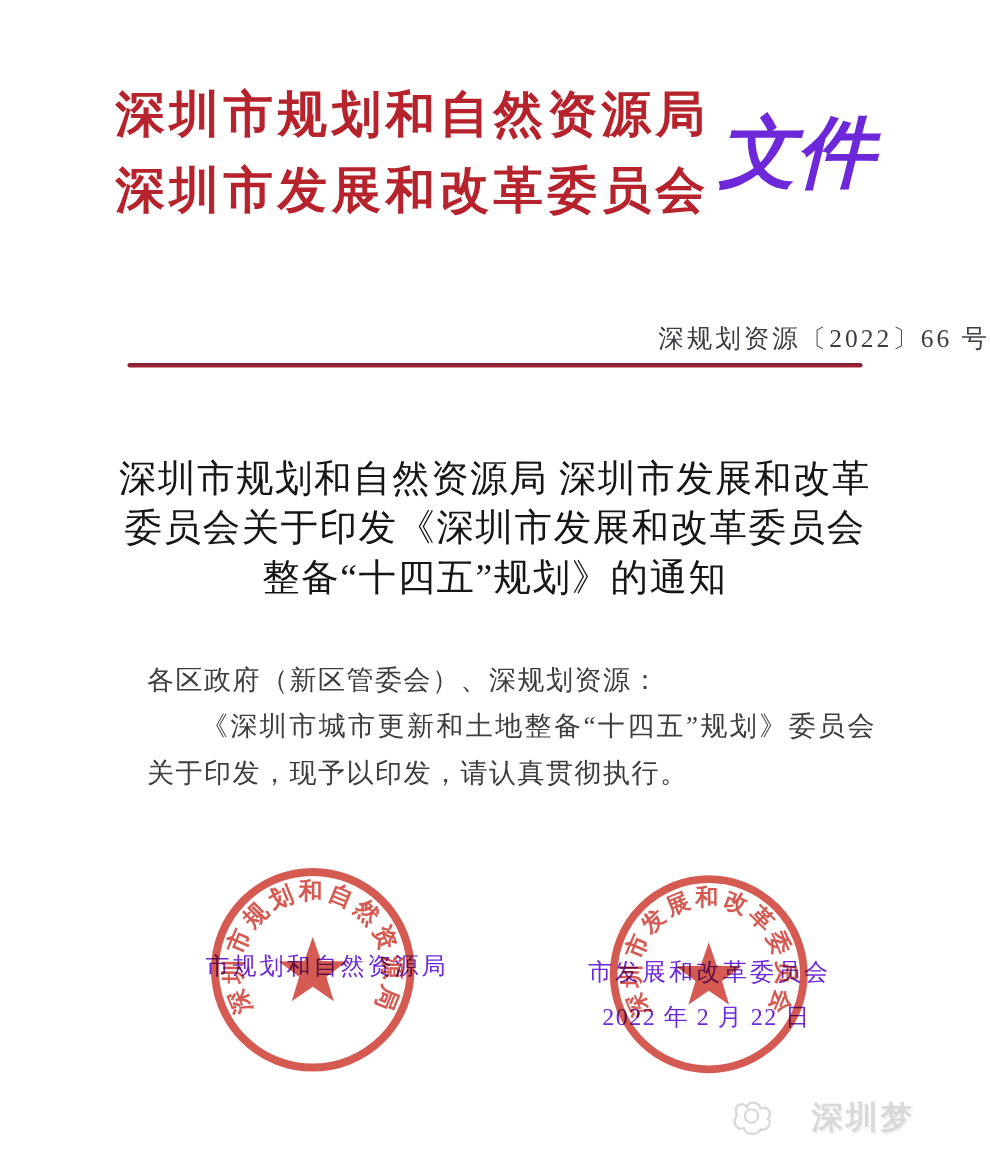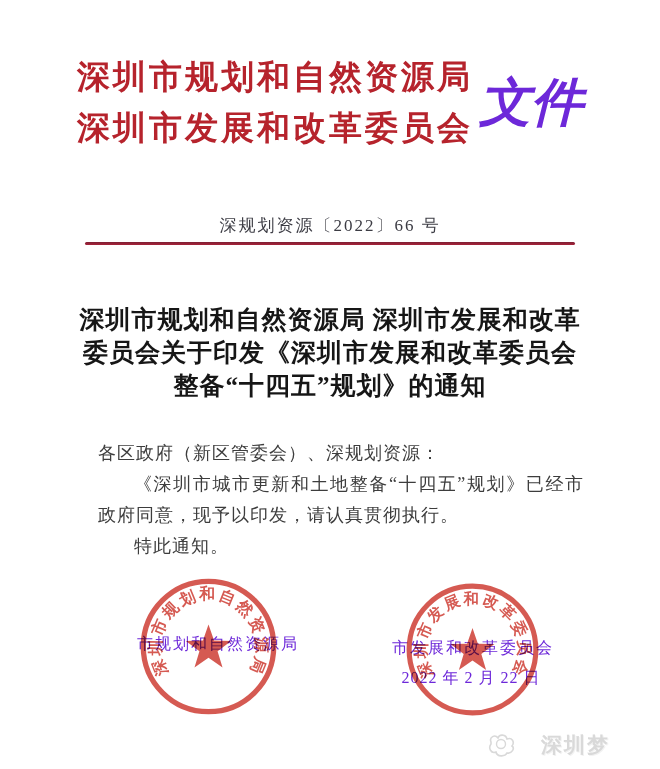--- a/index.html
+++ b/index.html
@@ -19,31 +19,31 @@
     letter-spacing: 3px; white-space: nowrap;
   }
   .doc-type {
     color: #6d28d9; font-weight: 700; font-size: 52px; line-height: 52px;
     font-style: italic; margin-left: 6px; white-space: nowrap;
   }
 
   
   .doc-number {
     position: absolute; top: 214px; left: 0; width: 660px;
-    text-align: center; color: #3c3c44; font-size: 17px; letter-spacing: 2px;
+    text-align: right; color: #3c3c44; font-size: 17px; letter-spacing: 2px;
   }
   .red-rule {
     position: absolute; top: 242px; left: 85px; width: 490px; height: 3px;
     background: linear-gradient(#7d1f33, #a8233a); border-radius: 2px;
   }
 
   
   .title {
     position: absolute; top: 303px; left: 40px; width: 580px;
-    text-align: center; color: #161616; font-weight: 700;
+    text-align: center; color: #161616; font-weight: 400;
     font-size: 25px; line-height: 33px; letter-spacing: 1px;
   }
 
   
   .body-text {
     position: absolute; top: 438px; left: 98px; width: 486px;
     color: #3d3d3d; font-size: 18px; line-height: 31px; letter-spacing: 1px;
     text-align: justify;
   }
   .body-text p.indent { text-indent: 2em; }
@@ -88,22 +88,21 @@
   <div class="red-rule"></div>
 
   <div class="title">
     <div>深圳市规划和自然资源局 深圳市发展和改革</div>
     <div>委员会关于印发《深圳市发展和改革委员会</div>
     <div>整备“十四五”规划》的通知</div>
   </div>
 
   <div class="body-text">
     <p>各区政府（新区管委会）、深规划资源：</p>
-    <p class="indent">《深圳市城市更新和土地整备“十四五”规划》已经市政府同意，现予以印发，请认真贯彻执行。</p>
-    <p class="indent">特此通知。</p>
+    <p class="indent">《深圳市城市更新和土地整备“十四五”规划》委员会关于印发，现予以印发，请认真贯彻执行。</p>
   </div>
 
   <div class="sig sig-left">市规划和自然资源局</div>
   <div class="sig sig-right">市发展和改革委员会</div>
   <div class="sig sig-date">2022 年 2 月 22 日</div>
 
   <svg class="seal seal-left" viewBox="0 0 160 160" xmlns="http://www.w3.org/2000/svg">
     <defs>
       <path id="sealArcL" d="M 31 103 A 54 54 0 1 1 129 103" fill="none"></path>
     </defs>

